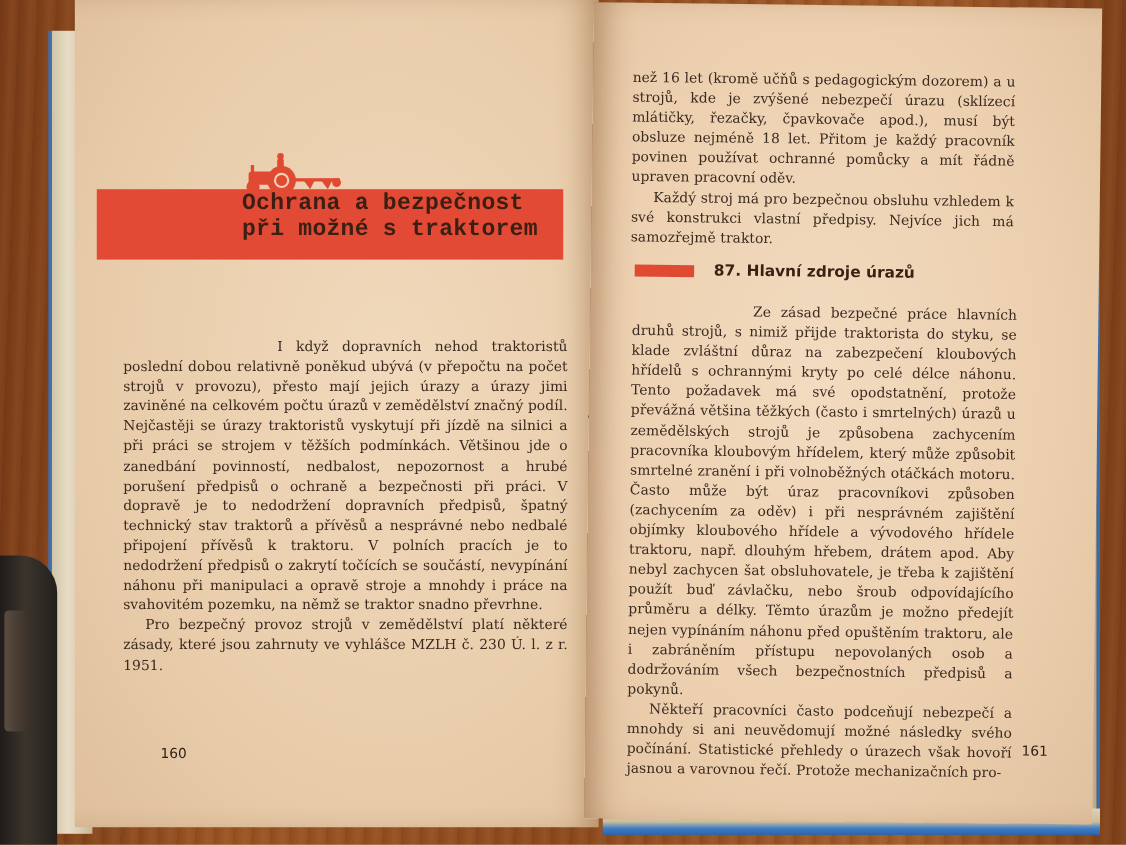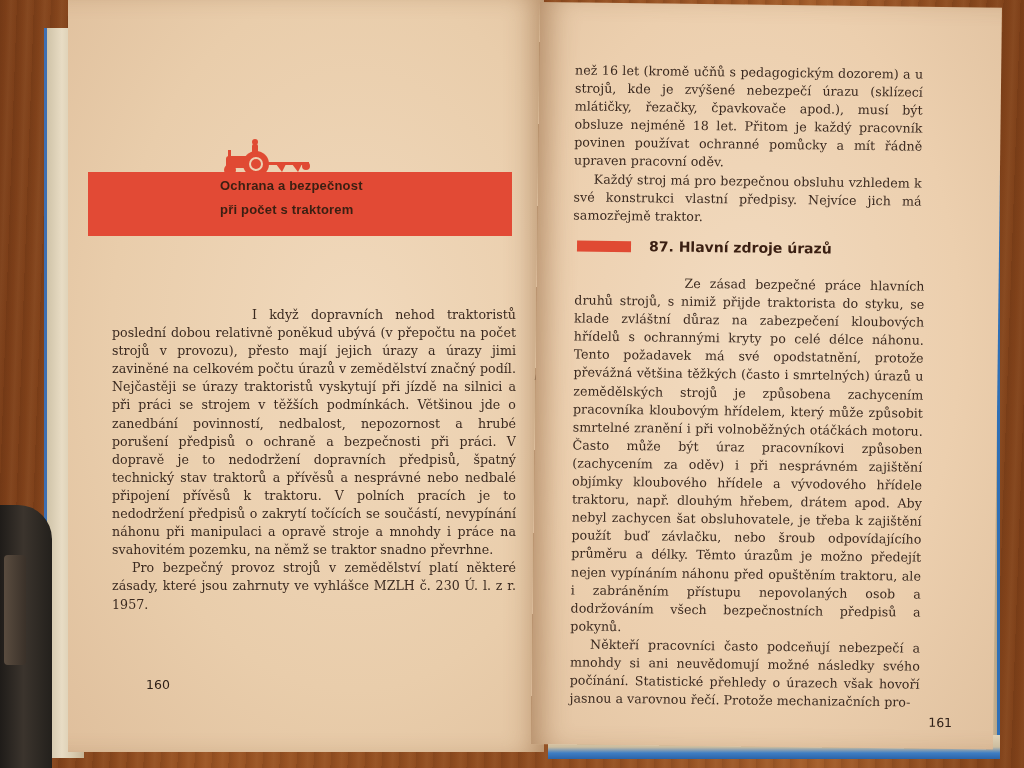--- a/index.html
+++ b/index.html
@@ -58,22 +58,22 @@
     
     .tractor {
       position: absolute; left: 150px; top: 136px; width: 100px; height: 42px;
     }
     .banner {
       position: absolute; left: 20px; top: 172px; width: 424px; height: 64px;
       background: #e24a35;
     }
     .banner-title {
       position: absolute; left: 152px; top: 174px; width: 300px;
-      font-family: Liberation Sans, sans-serif; font-weight: bold;
-      font-size: 13px; line-height: 24px; color: #3a1f12; letter-spacing: 0.2px;
+      font-family: Liberation Mono, monospace; font-weight: bold;
+      font-size: 21px; line-height: 24px; color: #3a1f12; letter-spacing: 0.2px;
     }
 
     .body-text {
       position: absolute;
       font-family: "DejaVu Serif", serif;
       font-size: 12.6px; line-height: 18.1px; color: #3b2a20;
       text-align: justify; letter-spacing: 0.05px;
     }
     .body-text p { text-indent: 20px; }
     .body-text p.first { text-indent: 140px; }
@@ -88,21 +88,21 @@
     .section-bar { width: 54px; height: 11px; background: #e04a33; margin-right: 18px; }
     .section-title {
       font-family: "DejaVu Sans", sans-serif; font-weight: bold;
       font-size: 14px; color: #3a1f12;
     }
     .page-num {
       position: absolute; font-family: "DejaVu Sans", sans-serif;
       font-weight: normal; font-size: 12.5px; color: #2f2018;
     }
     .pn-left { left: 78px; top: 677px; }
-    .pn-right { left: 373px; top: 708px; padding-left: 24px; }
+    .pn-right { left: 373px; top: 668px; padding-left: 24px; }
     .mark { position: absolute; left: 468px; top: 368px; width: 2px; height: 12px; background: #3a2418; transform: rotate(12deg); }
   </style>
 </head>
 <body>
 
 <div class="wood-grain"></div>
 <div class="book-edge-left"></div>
 <div class="book-edge-right"></div>
 <div class="book-bottom-right"></div>
 
@@ -119,26 +119,26 @@
       <circle cx="37" cy="6" r="3"></circle>
       <rect x="49" y="26" width="42" height="3"></rect>
       <path d="M58 28 l6 8 l4 -8 z"></path>
       <path d="M74 28 l6 8 l4 -8 z"></path>
       <circle cx="88" cy="30" r="4"></circle>
     </g>
   </svg>
   <div class="banner"></div>
   <div class="banner-title">
     <div>Ochrana a bezpečnost</div>
-    <div>při počet s traktorem</div>
+    <div>při možné s traktorem</div>
   </div>
 
   <div class="body-text left-col">
     <p class="first">I když dopravních nehod traktoristů poslední dobou relativně poněkud ubývá (v přepočtu na počet strojů v provozu), přesto mají jejich úrazy a úrazy jimi zaviněné na celkovém počtu úrazů v zemědělství značný podíl. Nejčastěji se úrazy traktoristů vyskytují při jízdě na silnici a při práci se strojem v těžších podmínkách. Většinou jde o zanedbání povinností, nedbalost, nepozornost a hrubé porušení předpisů o ochraně a bezpečnosti při práci. V dopravě je to nedodržení dopravních předpisů, špatný technický stav traktorů a přívěsů a nesprávné nebo nedbalé připojení přívěsů k traktoru. V polních pracích je to nedodržení předpisů o zakrytí točících se součástí, nevypínání náhonu při manipulaci a opravě stroje a mnohdy i práce na svahovitém pozemku, na němž se traktor snadno převrhne.</p>
-    <p>Pro bezpečný provoz strojů v zemědělství platí některé zásady, které jsou zahrnuty ve vyhlášce MZLH č. 230 Ú. l. z r. 1957.</p>
+    <p>Pro bezpečný provoz strojů v zemědělství platí některé zásady, které jsou zahrnuty ve vyhlášce MZLH č. 230 Ú. l. z r. 1951.</p>
   </div>
 
   <div class="mark"></div>
   <div class="page-num pn-left">160</div>
 </div>
 
 <div class="page page-right">
   <div class="body-text right-col">
     <p style="text-indent:0">než 16 let (kromě učňů s pedagogickým dozorem) a u strojů, kde je zvýšené nebezpečí úrazu (sklízecí mlátičky, řezačky, čpavkovače apod.), musí být obsluze nejméně 18 let. Přitom je každý pracovník povinen používat ochranné pomůcky a mít řádně upraven pracovní oděv.</p>
     <p>Každý stroj má pro bezpečnou obsluhu vzhledem k své konstrukci vlastní předpisy. Nejvíce jich má samozřejmě traktor.</p>

